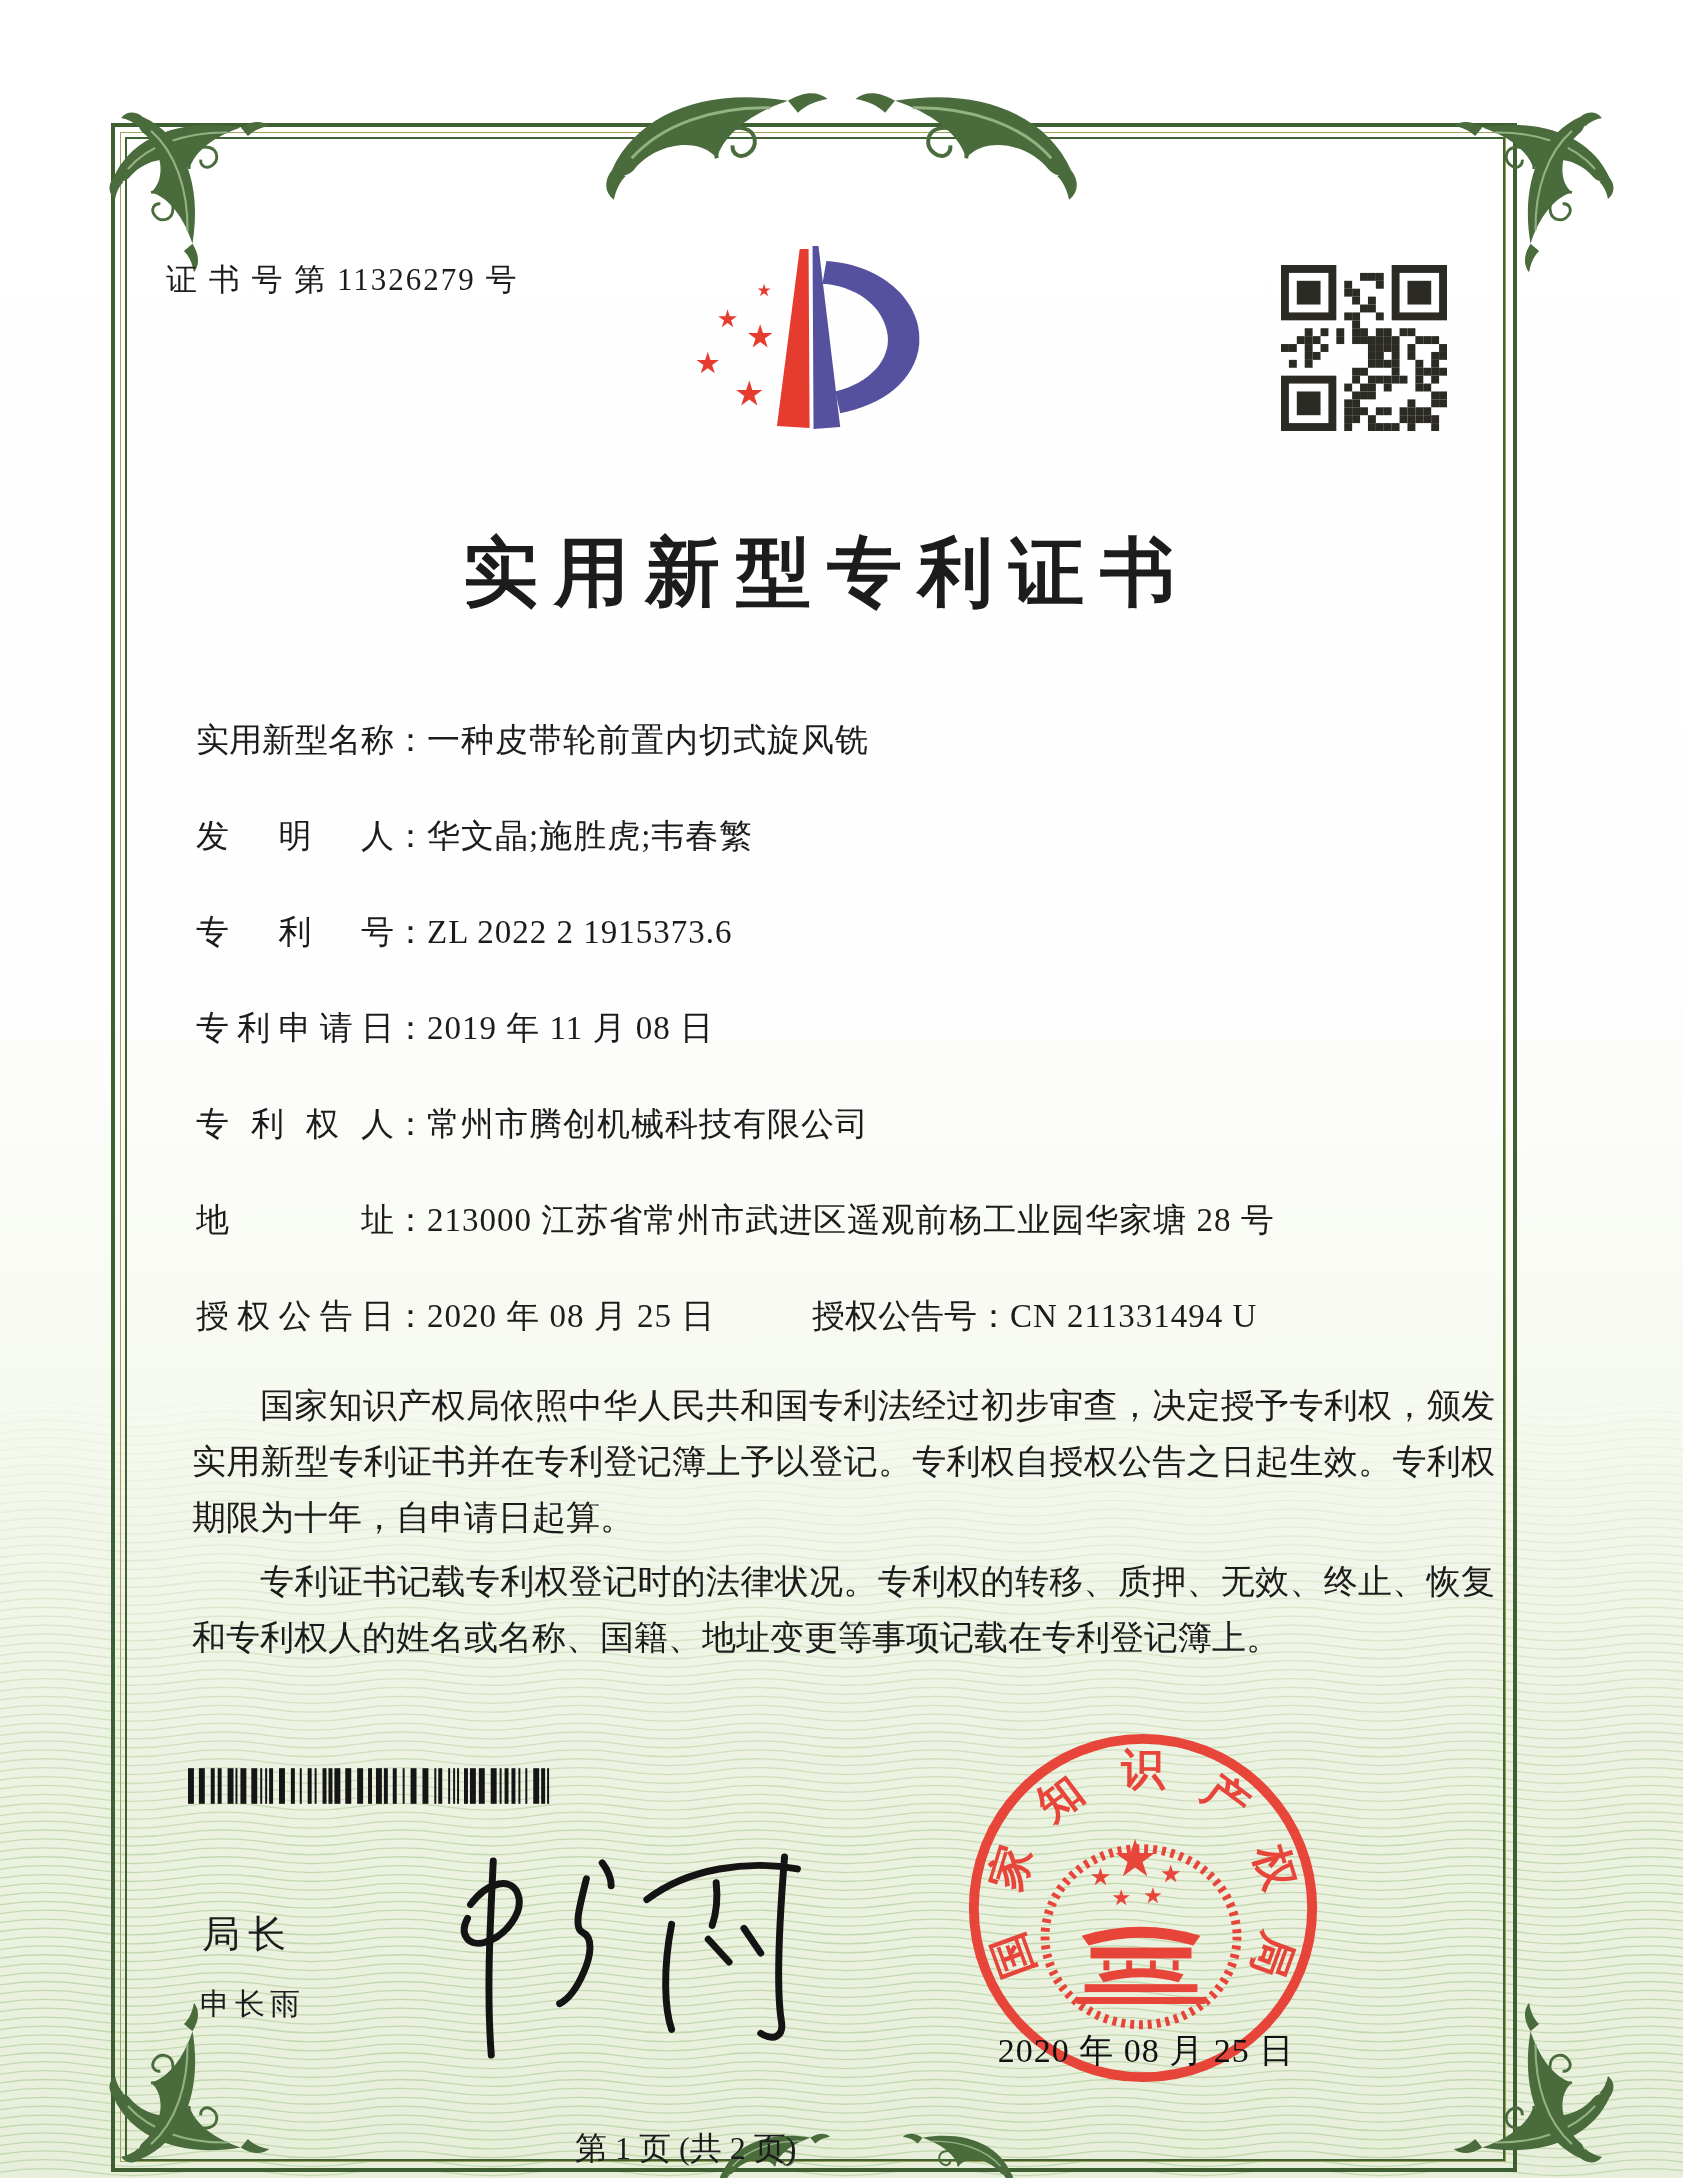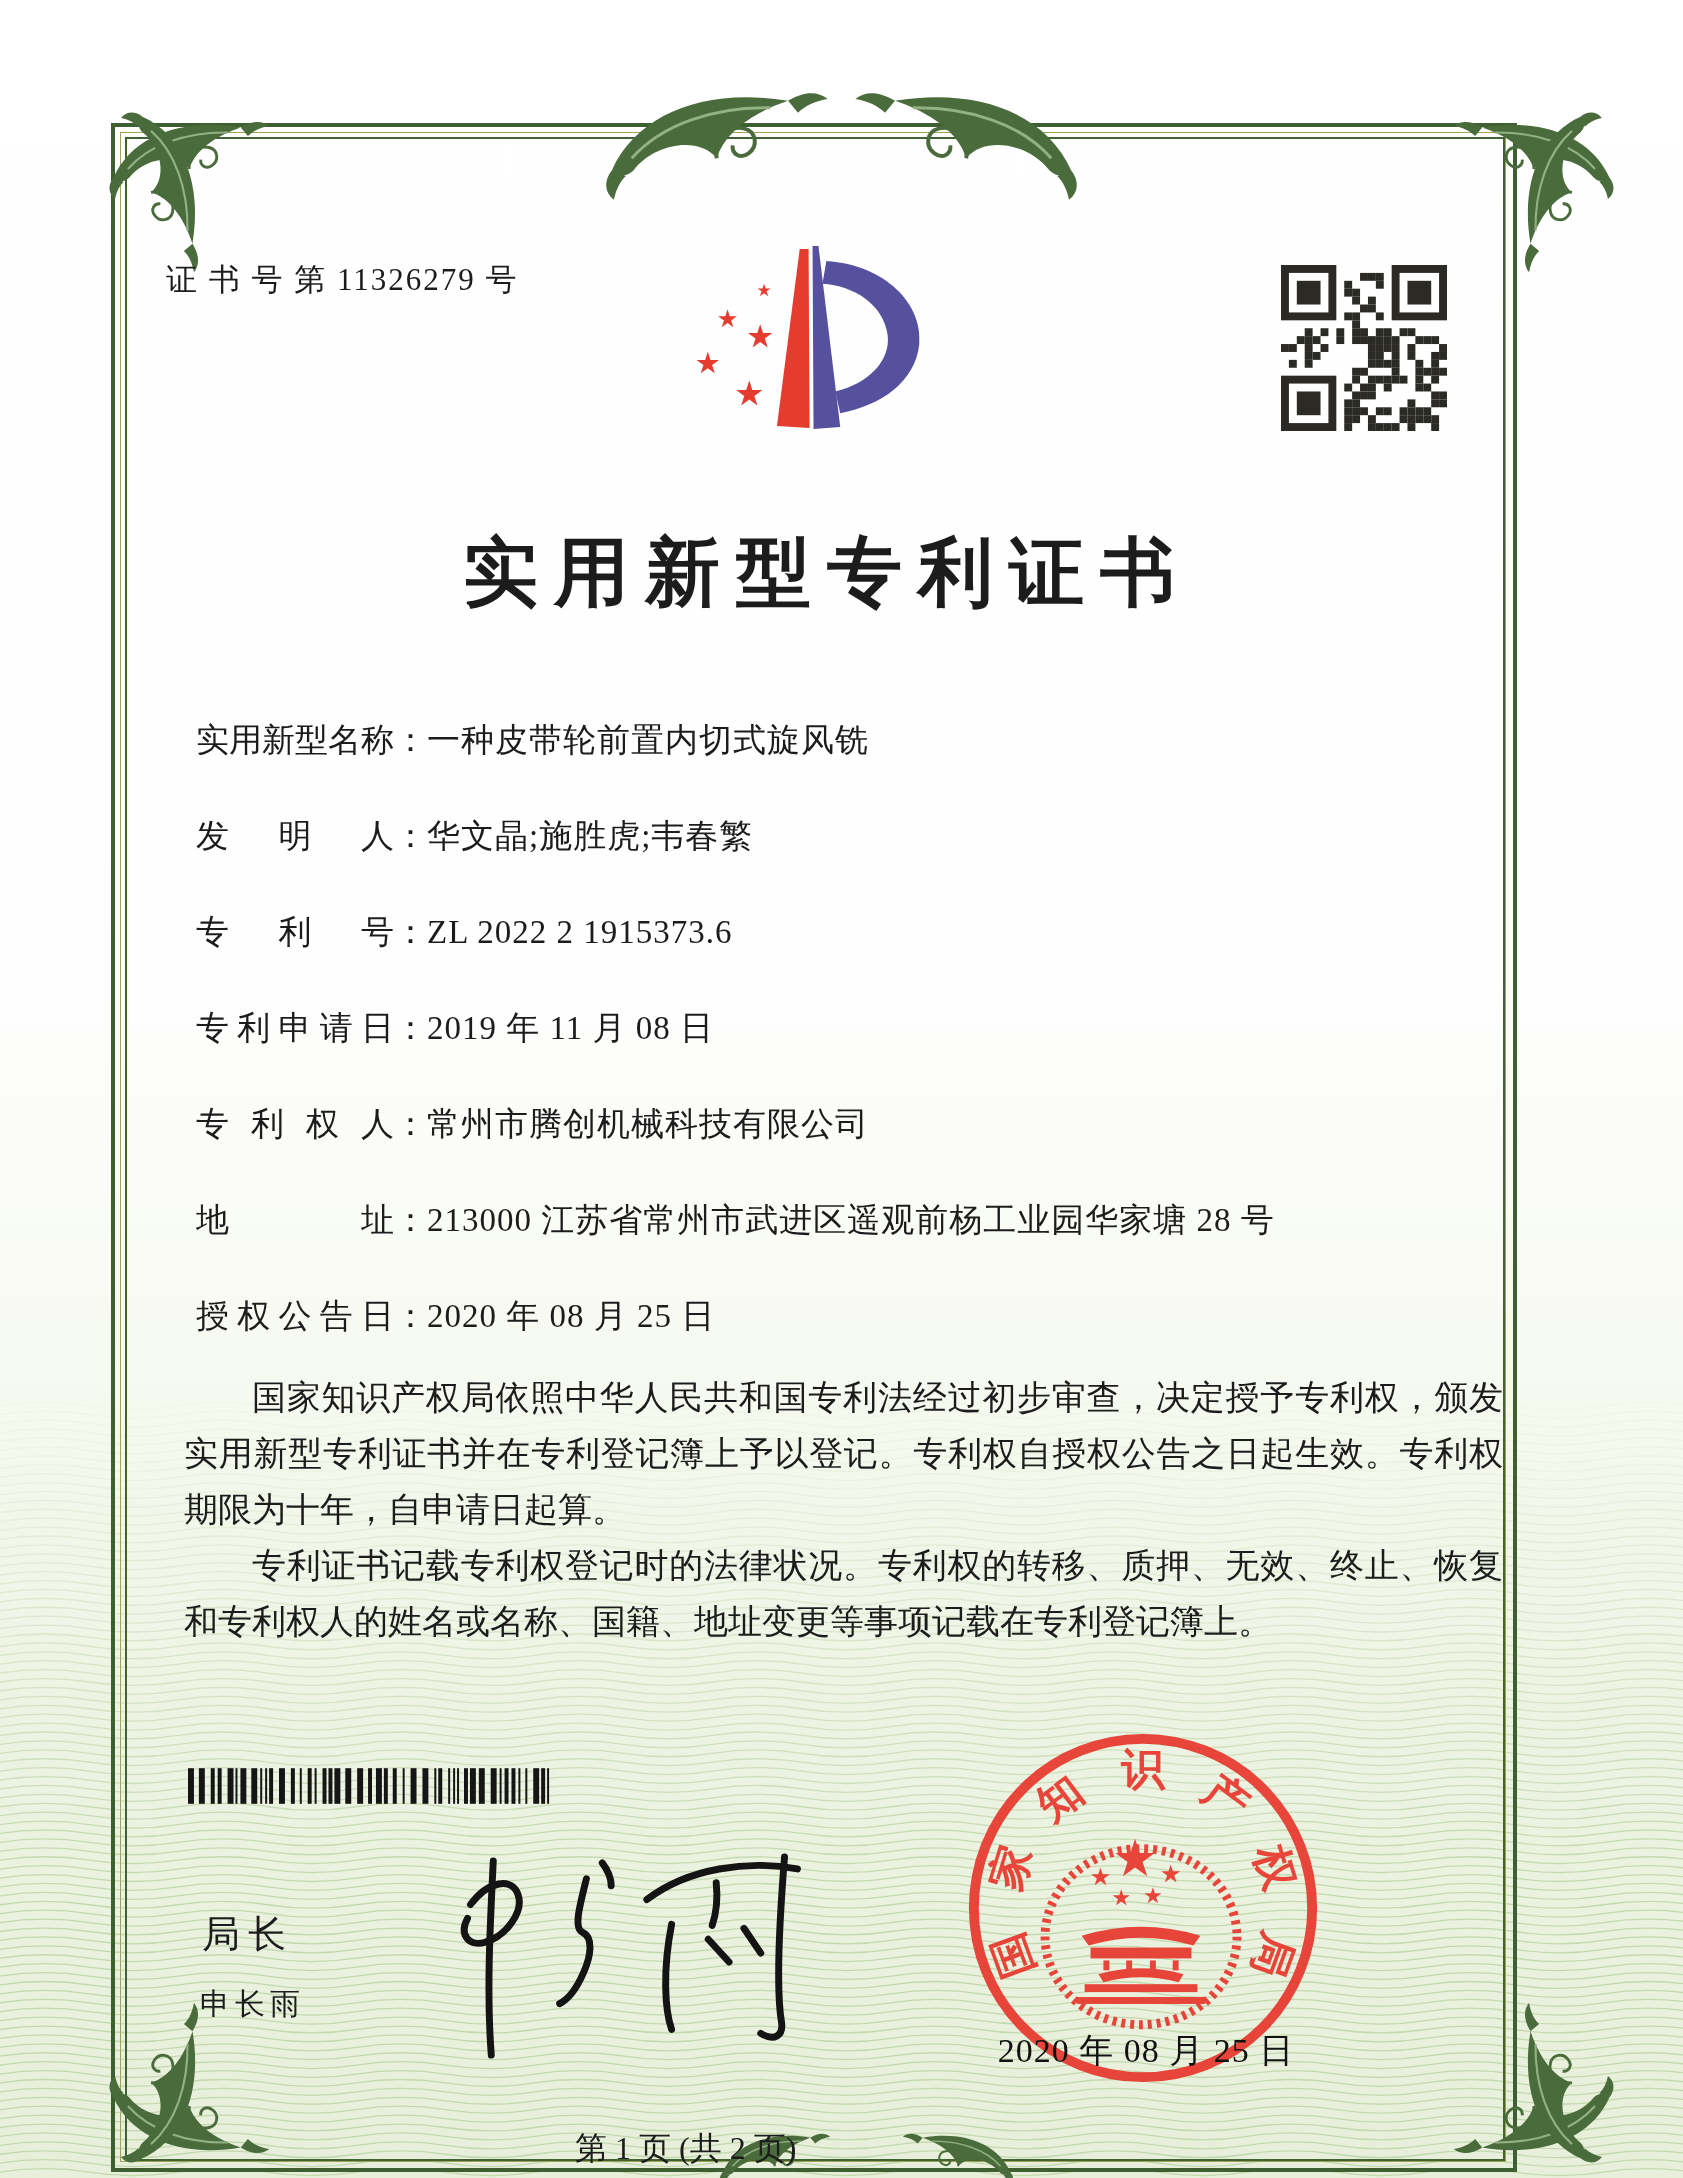--- a/index.html
+++ b/index.html
@@ -24,21 +24,21 @@
   #qr{left:1281px;top:265px;z-index:5}
   #title{left:0;right:0;top:523px;text-align:center;font-size:75px;font-weight:bold;
          letter-spacing:16px;padding-right:29px;z-index:5;white-space:nowrap}
   .field-row{position:absolute;left:196px;font-size:33px;white-space:nowrap;z-index:5}
   .flabel{display:inline-block;width:198px;text-align:justify;text-align-last:justify;text-justify:inter-character}
   .fcolon{display:inline-block}
   .fvalue{letter-spacing:1px}
   .pair2{position:absolute;left:616px;top:0}
   #paragraphs{left:184px;top:1370px;width:1319px;font-size:34px;line-height:56px;
               text-align:justify;z-index:5}
-  #paragraphs p{margin:0;text-indent:2em}
+  #paragraphs p{margin:8px;text-indent:2em}
   #barcode{left:188px;top:1768px;z-index:5}
   #bureau-title{left:202px;top:1909px;font-size:38px;letter-spacing:8px;z-index:5}
   #bureau-name{left:200px;top:1984px;font-size:30px;letter-spacing:5px;z-index:5}
   #signature{left:416px;top:1843px;z-index:5}
   #seal{left:958px;top:1723px;z-index:6;opacity:.93}
   #seal-date{left:968px;top:2028px;width:356px;text-align:center;font-size:34px;
              letter-spacing:1px;z-index:7;color:#111}
   #footer{left:575px;top:2127px;width:396px;font-size:32px;z-index:5}
 </style>
 </head>
@@ -395,20 +395,23 @@
     <span class="flabel">专利申请日</span><span class="fcolon">：</span><span class="fvalue">2019 年 11 月 08 日</span>
   </div>
   <div class="field-row" style="top:1102px">
     <span class="flabel">专 利 权 人</span><span class="fcolon">：</span><span class="fvalue">常州市腾创机械科技有限公司</span>
   </div>
   <div class="field-row" style="top:1198px">
     <span class="flabel">地　　　址</span><span class="fcolon">：</span><span class="fvalue">213000 江苏省常州市武进区遥观前杨工业园华家塘 28 号</span>
   </div>
   <div class="field-row" style="top:1294px">
     <span class="flabel">授权公告日</span><span class="fcolon">：</span><span class="fvalue">2020 年 08 月 25 日</span>
+    <span class="pair2">
+      <span>授权公告号</span><span>：</span><span class="fvalue">CN 211331494 U</span>
+    </span>
   </div>
 
   <div id="paragraphs" class="abs">
     <p>国家知识产权局依照中华人民共和国专利法经过初步审查，决定授予专利权，颁发实用新型专利证书并在专利登记簿上予以登记。专利权自授权公告之日起生效。专利权期限为十年，自申请日起算。</p>
     <p>专利证书记载专利权登记时的法律状况。专利权的转移、质押、无效、终止、恢复和专利权人的姓名或名称、国籍、地址变更等事项记载在专利登记簿上。</p>
   </div>
 
   <svg id="barcode" class="abs" width="368" height="36" viewBox="0 0 372 36">
       <rect x="0" y="0" width="6" height="36" fill="#151515"></rect>
       <rect x="11" y="0" width="6" height="36" fill="#151515"></rect>

